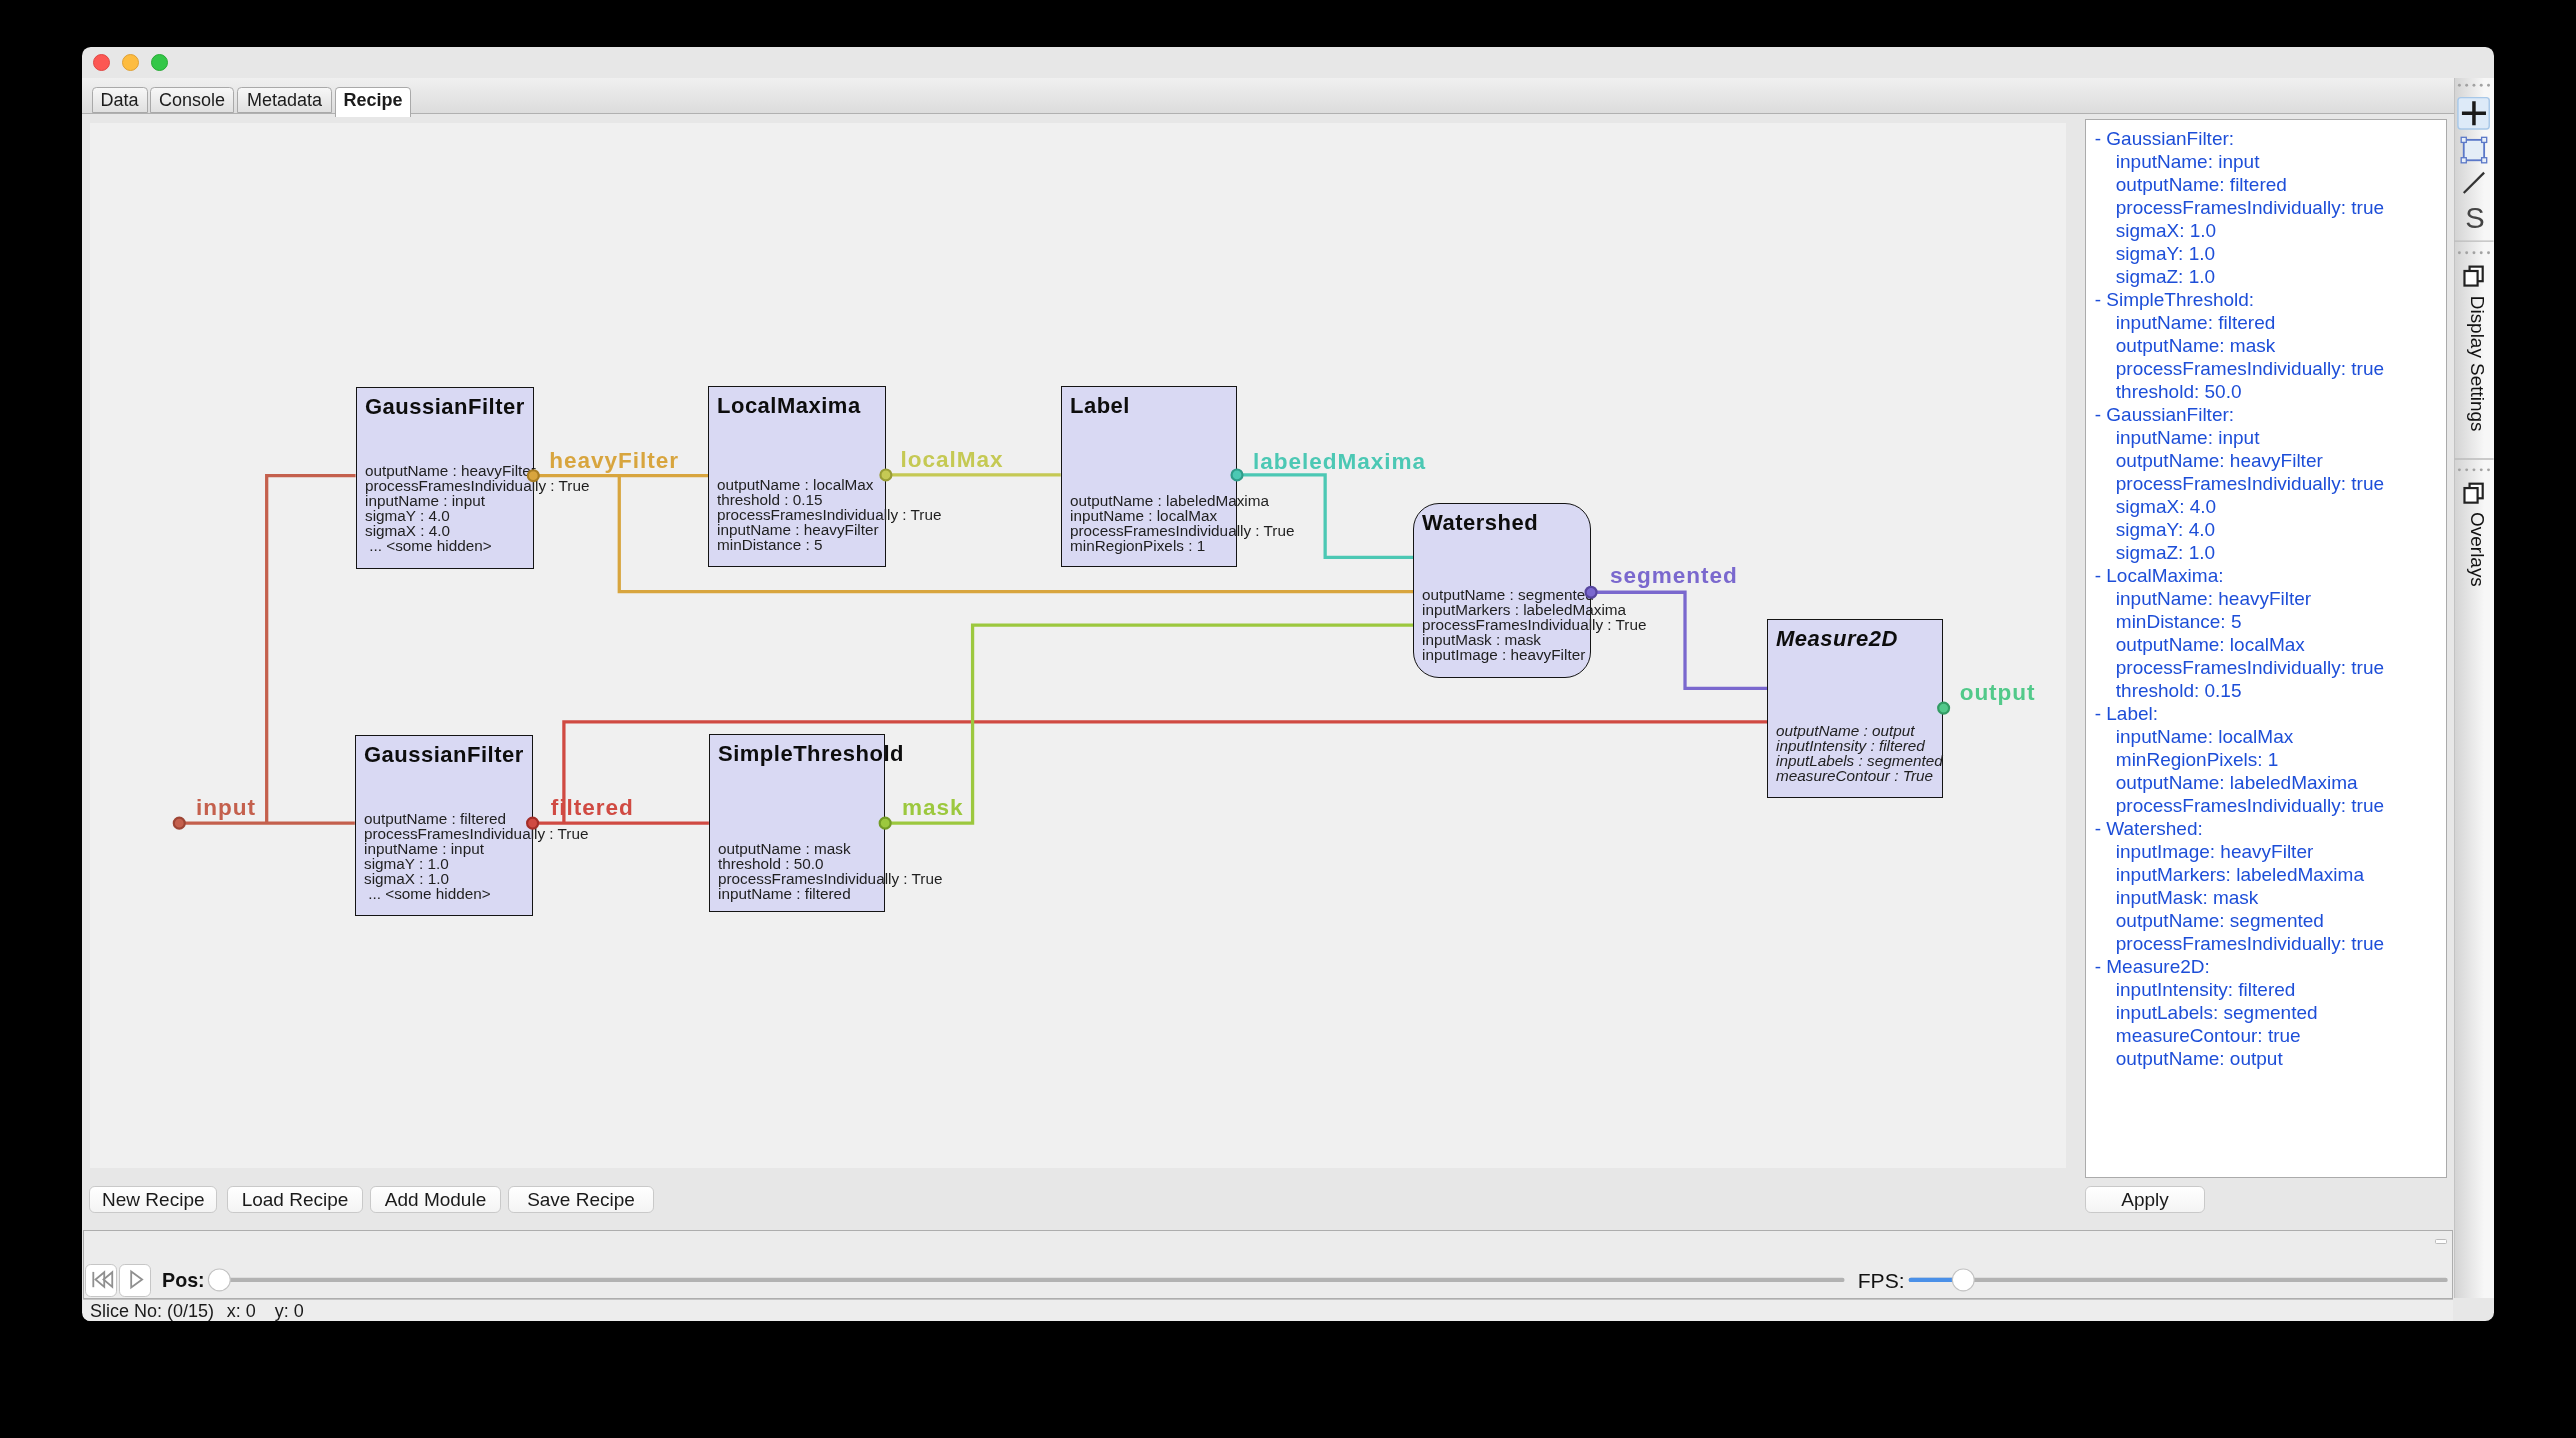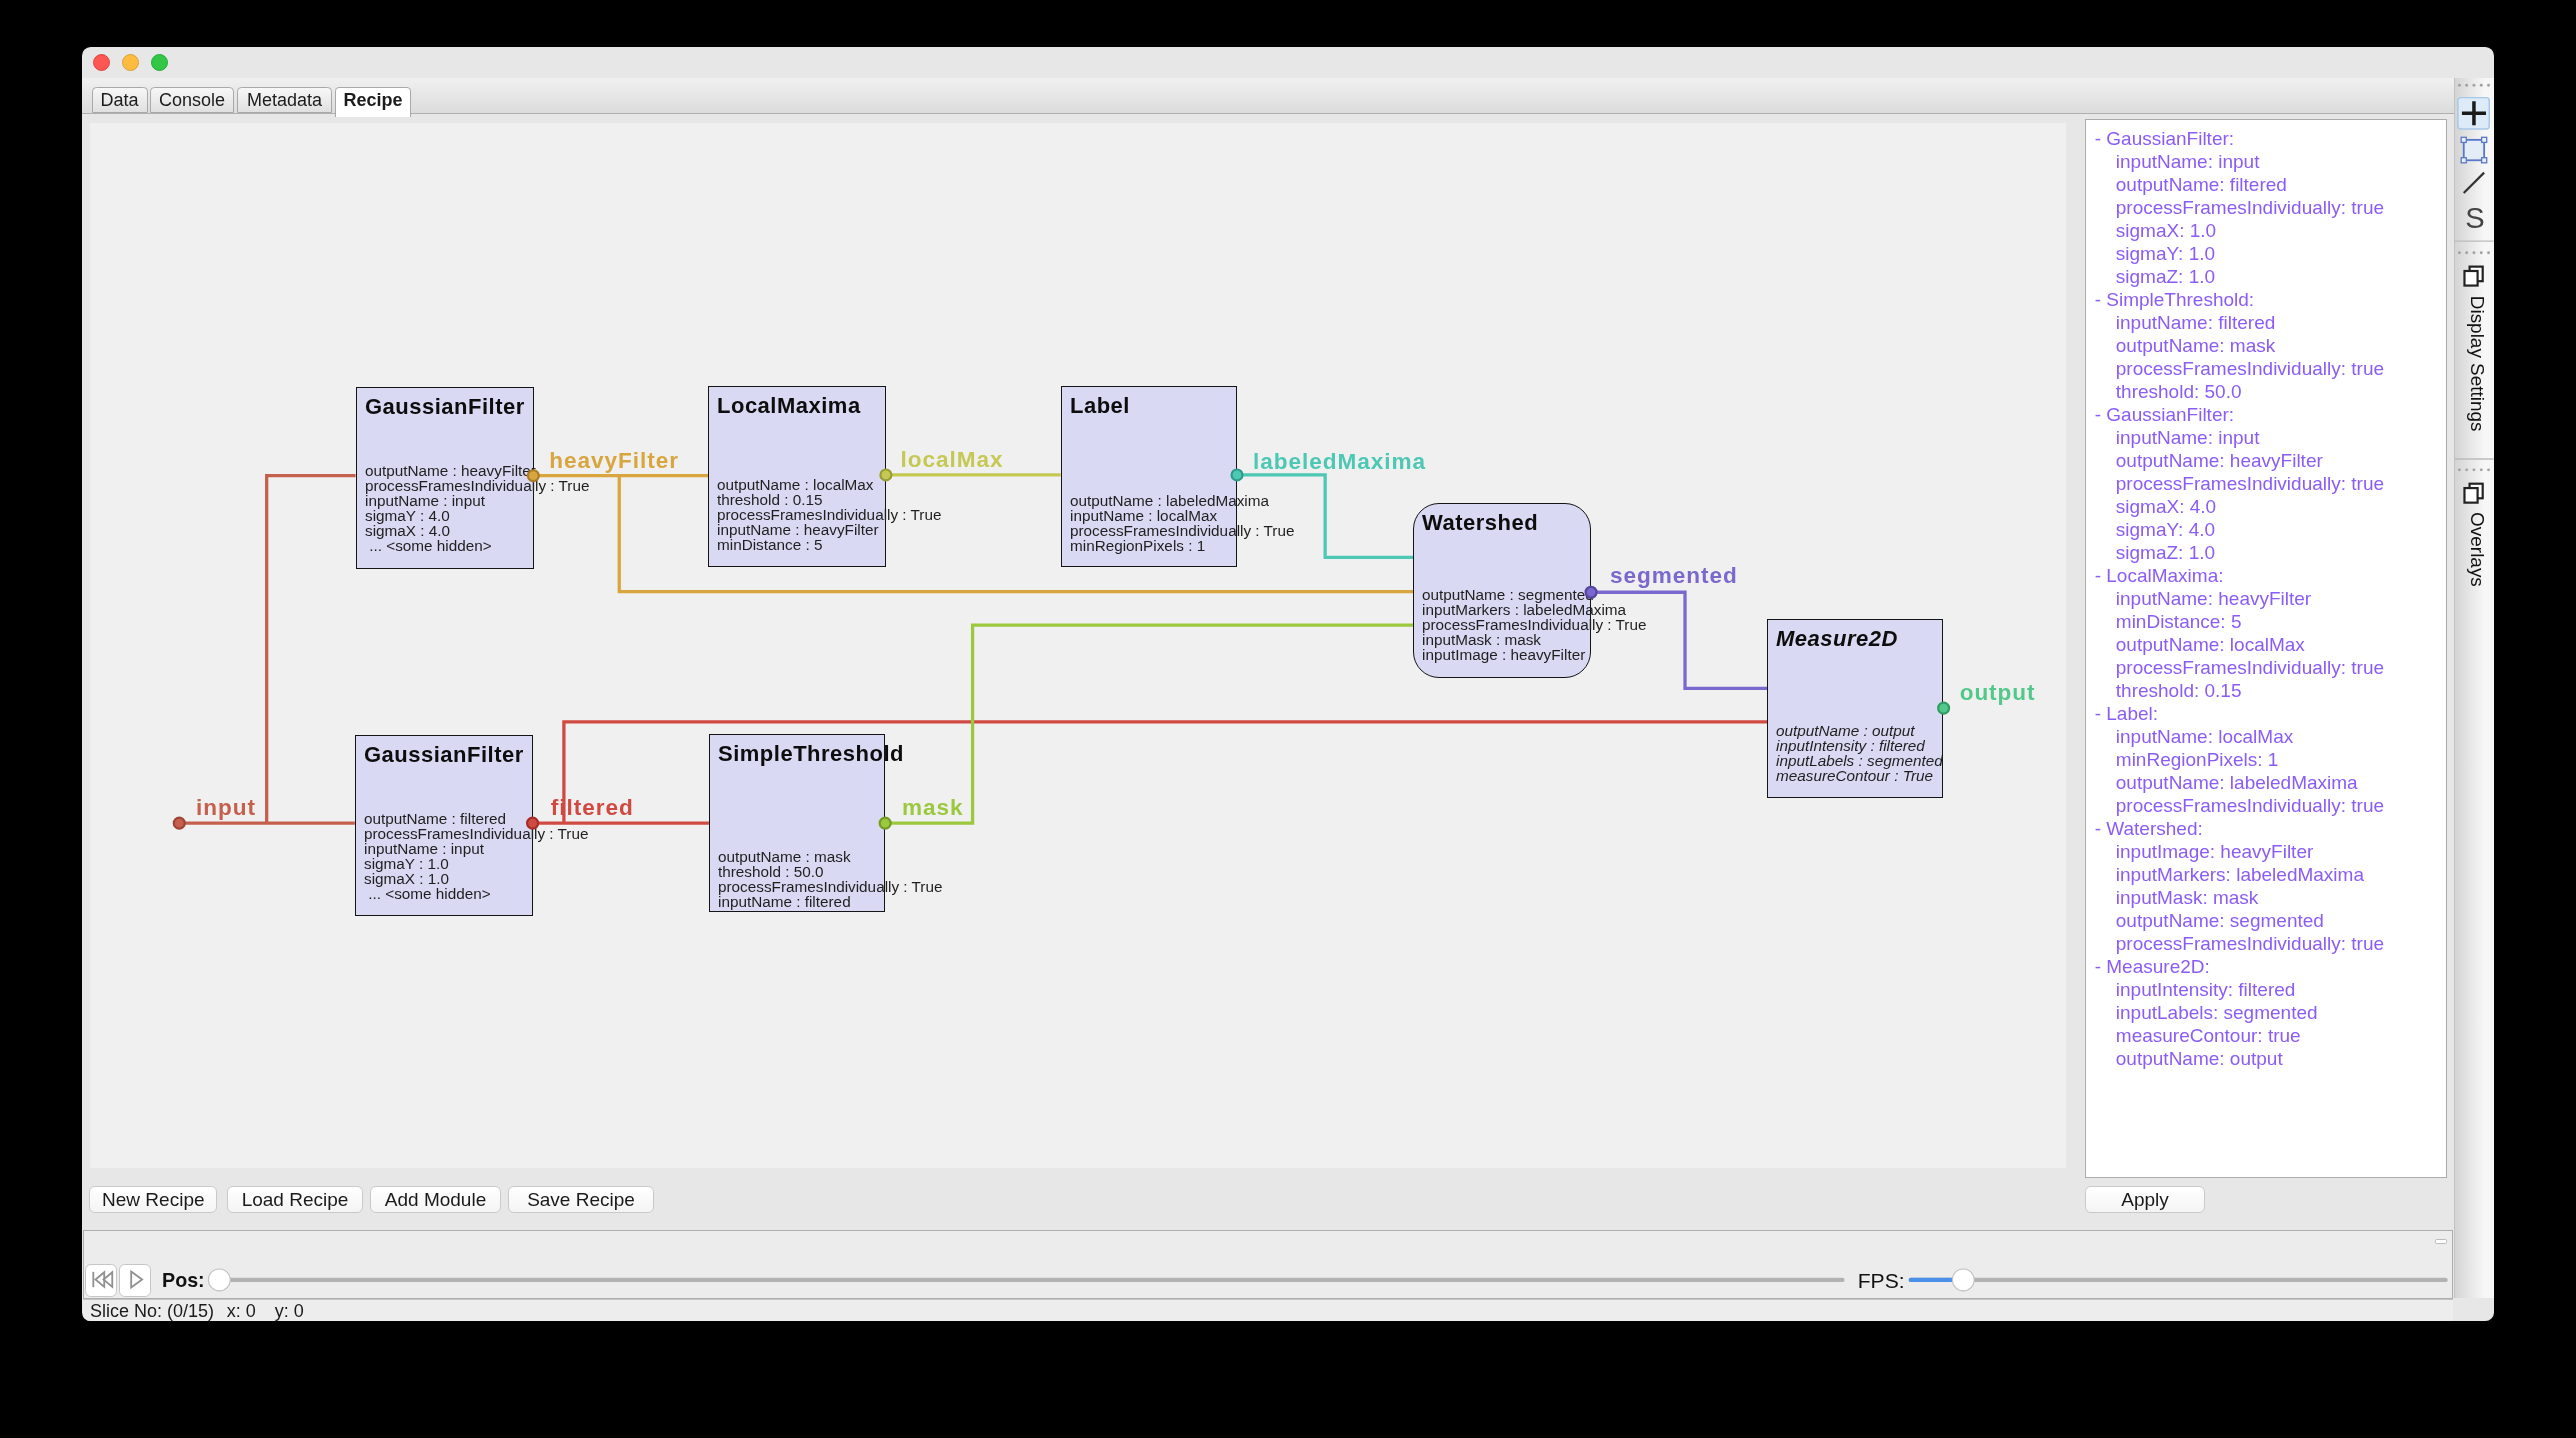--- a/index.html
+++ b/index.html
@@ -27,21 +27,21 @@
     text-align:center; line-height:25.5px; }
   .tab.sel { background:#fff; font-weight:bold; height:30px; border-bottom:0; }
 
   
   #canvas { left:8px; top:76px; width:1976px; height:1045px; background:#f0f0f0; }
 
   
   #panel { left:2003px; top:72px; width:362px; height:1059px; background:#fff;
     border:1.5px solid #ababab; }
   #panel pre { font-family:"Liberation Sans", sans-serif; font-size:19px;
-    line-height:23px; color:#8b5cf6; margin:6.6px 0 0 8.7px; }
+    line-height:23px; color:#1d4ed8; margin:6.6px 0 0 8.7px; }
 
   
   #strip { left:2372px; top:31px; width:40px; height:1220px;
     background:linear-gradient(to right,#d4d4d4,#f7f7f7 75%);
     border-left:0.7px solid #c2c2c2; }
 
   
   .btn { top:1139px; height:27px; background:linear-gradient(#ffffff,#f4f4f4);
     border:0.7px solid #c9c9c9; border-radius:5.8px; font-size:19px; color:#1a1a1a;
     text-align:center; line-height:25px; }
@@ -188,21 +188,21 @@
 <div class="node" style="left:1767px;top:619px;width:176px;height:179px;font-style:italic;">
   <h3>Measure2D</h3>
   <div class="attrs" style="top:103px;">outputName : output<br>inputIntensity : filtered<br>inputLabels : segmented<br>measureContour : True</div>
 </div>
 <div class="node" style="left:355px;top:735px;width:178px;height:181px;">
   <h3>GaussianFilter</h3>
   <div class="attrs" style="top:75px;">outputName : filtered<br>processFramesIndividually : True<br>inputName : input<br>sigmaY : 1.0<br>sigmaX : 1.0<br>&nbsp;... &lt;some hidden&gt;</div>
 </div>
 <div class="node" style="left:709px;top:734px;width:176px;height:178px;">
   <h3>SimpleThreshold</h3>
-  <div class="attrs" style="top:106px;margin-top:8px;">outputName : mask<br>threshold : 50.0<br>processFramesIndividually : True<br>inputName : filtered</div>
+  <div class="attrs" style="top:106px;">outputName : mask<br>threshold : 50.0<br>processFramesIndividually : True<br>inputName : filtered</div>
 </div>
 
 <svg class="layer2" width="2576" height="1438" viewBox="0 0 3536 1974">
   <g stroke-width="3">
     <circle cx="246" cy="1130" r="7.5" fill="#c4604d" stroke="#9e4535"></circle>
     <circle cx="732" cy="653" r="7.5" fill="#d8a53e" stroke="#a87d24"></circle>
     <circle cx="1216" cy="652" r="7.5" fill="#c5c954" stroke="#999d35"></circle>
     <circle cx="1698" cy="652" r="7.5" fill="#4cc8b4" stroke="#2f9c8a"></circle>
     <circle cx="2184" cy="813" r="7.5" fill="#7a68ce" stroke="#57469f"></circle>
     <circle cx="2668" cy="972" r="7.5" fill="#52c98a" stroke="#339c64"></circle>

